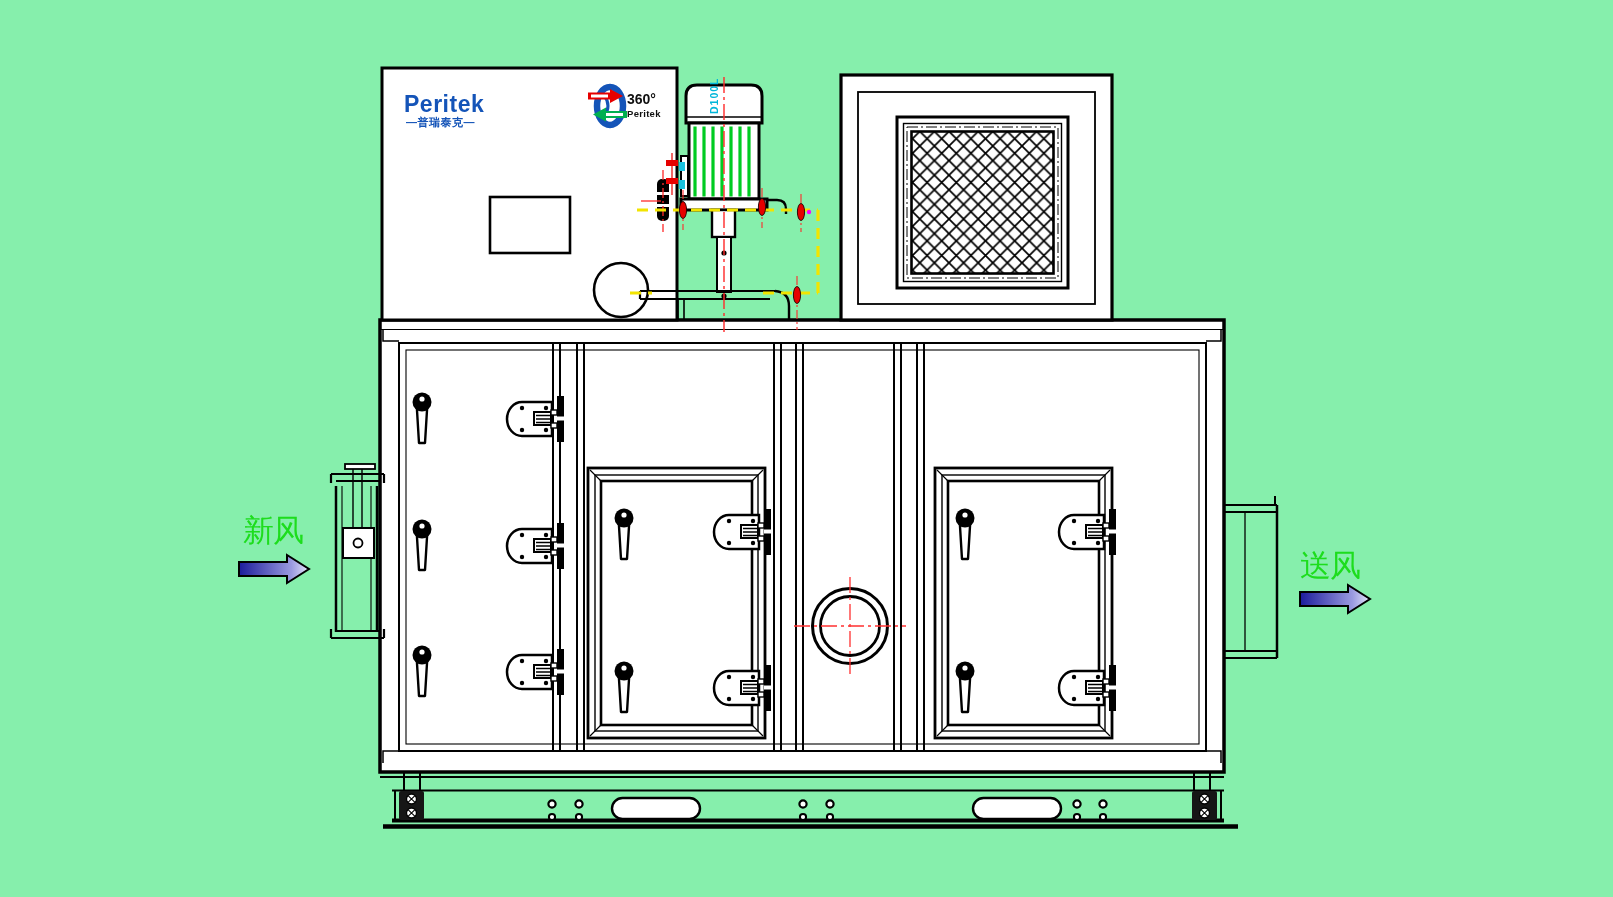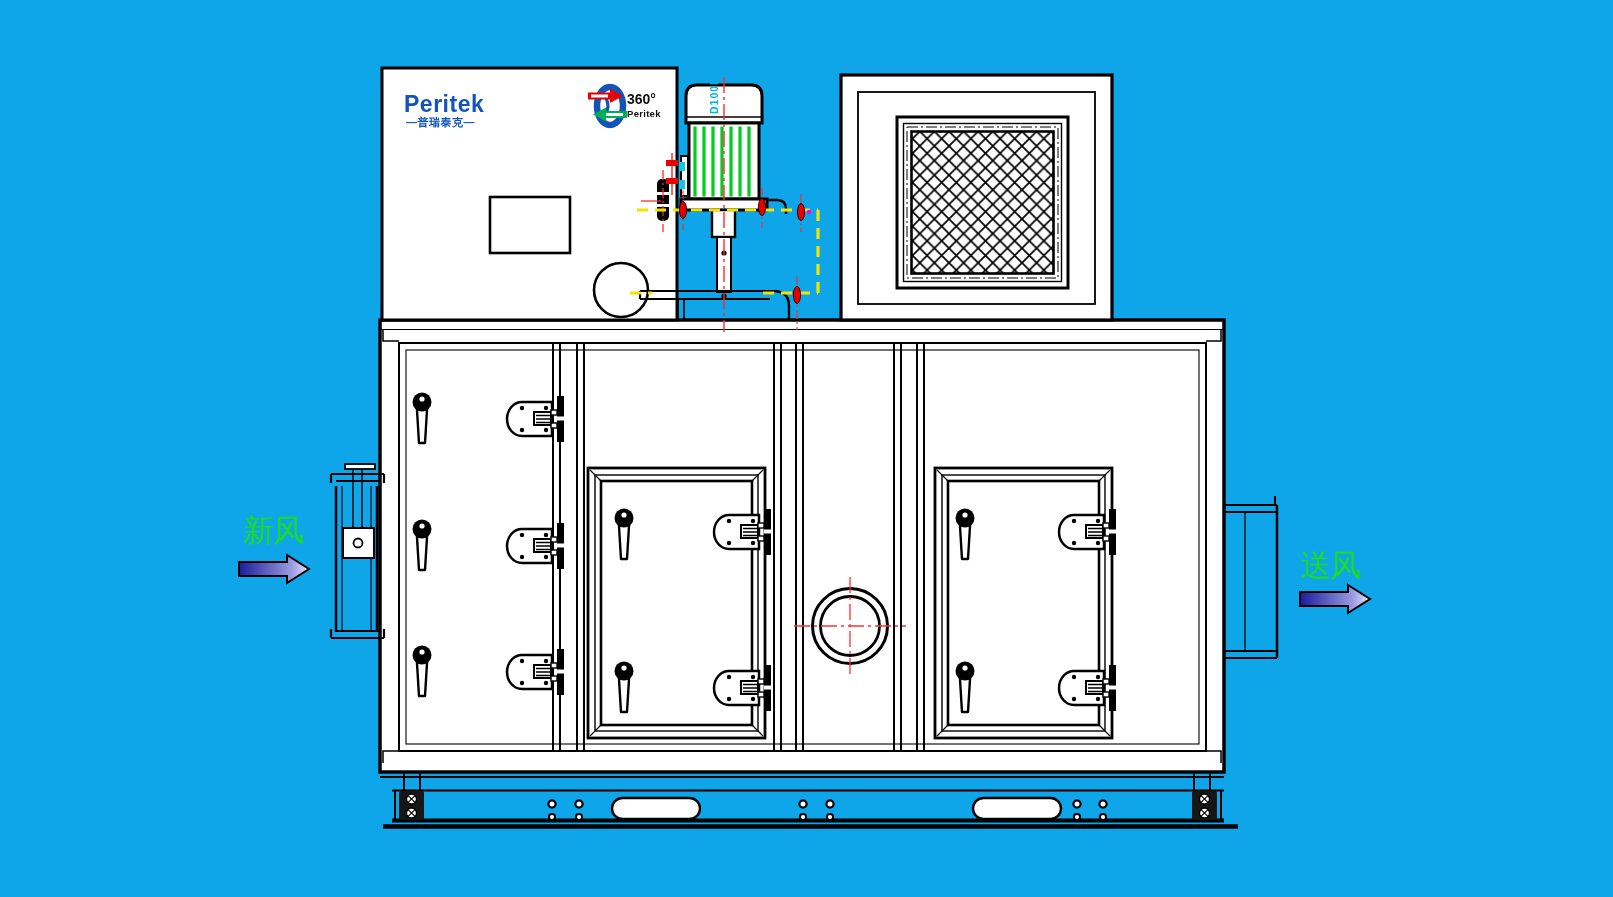--- a/index.html
+++ b/index.html
@@ -1,16 +1,16 @@
 <!DOCTYPE html>
 <html><head>
 <meta charset="utf-8">
 <style>
   html,body{margin:0;padding:0;background:#ffffff;}
-  .stage{position:relative;width:1613px;height:897px;background:#0ea5e9;overflow:hidden;
+  .stage{position:relative;width:1613px;height:897px;background:#86efac;overflow:hidden;
          font-family:"Liberation Sans",sans-serif;}
   svg{position:absolute;left:0;top:0;}
   text{font-family:"Liberation Sans","DejaVu Sans",sans-serif;}
   .brandmain{font-size:23px;font-weight:800;fill:#1454b8;letter-spacing:.5px;}
   .brandsub{font-size:11px;font-weight:700;fill:#1454b8;letter-spacing:.5px;}
   .deg360{font-size:14px;font-weight:800;fill:#101010;}
   .rotorbrand{font-size:9.5px;font-weight:800;fill:#101010;letter-spacing:.3px;}
   .modeltxt{font-size:10.5px;font-weight:700;fill:#00b6d9;letter-spacing:1px;}
   .cnlabel{font-size:31px;font-weight:400;fill:#1ddd1d;letter-spacing:-1px;}
 </style>

